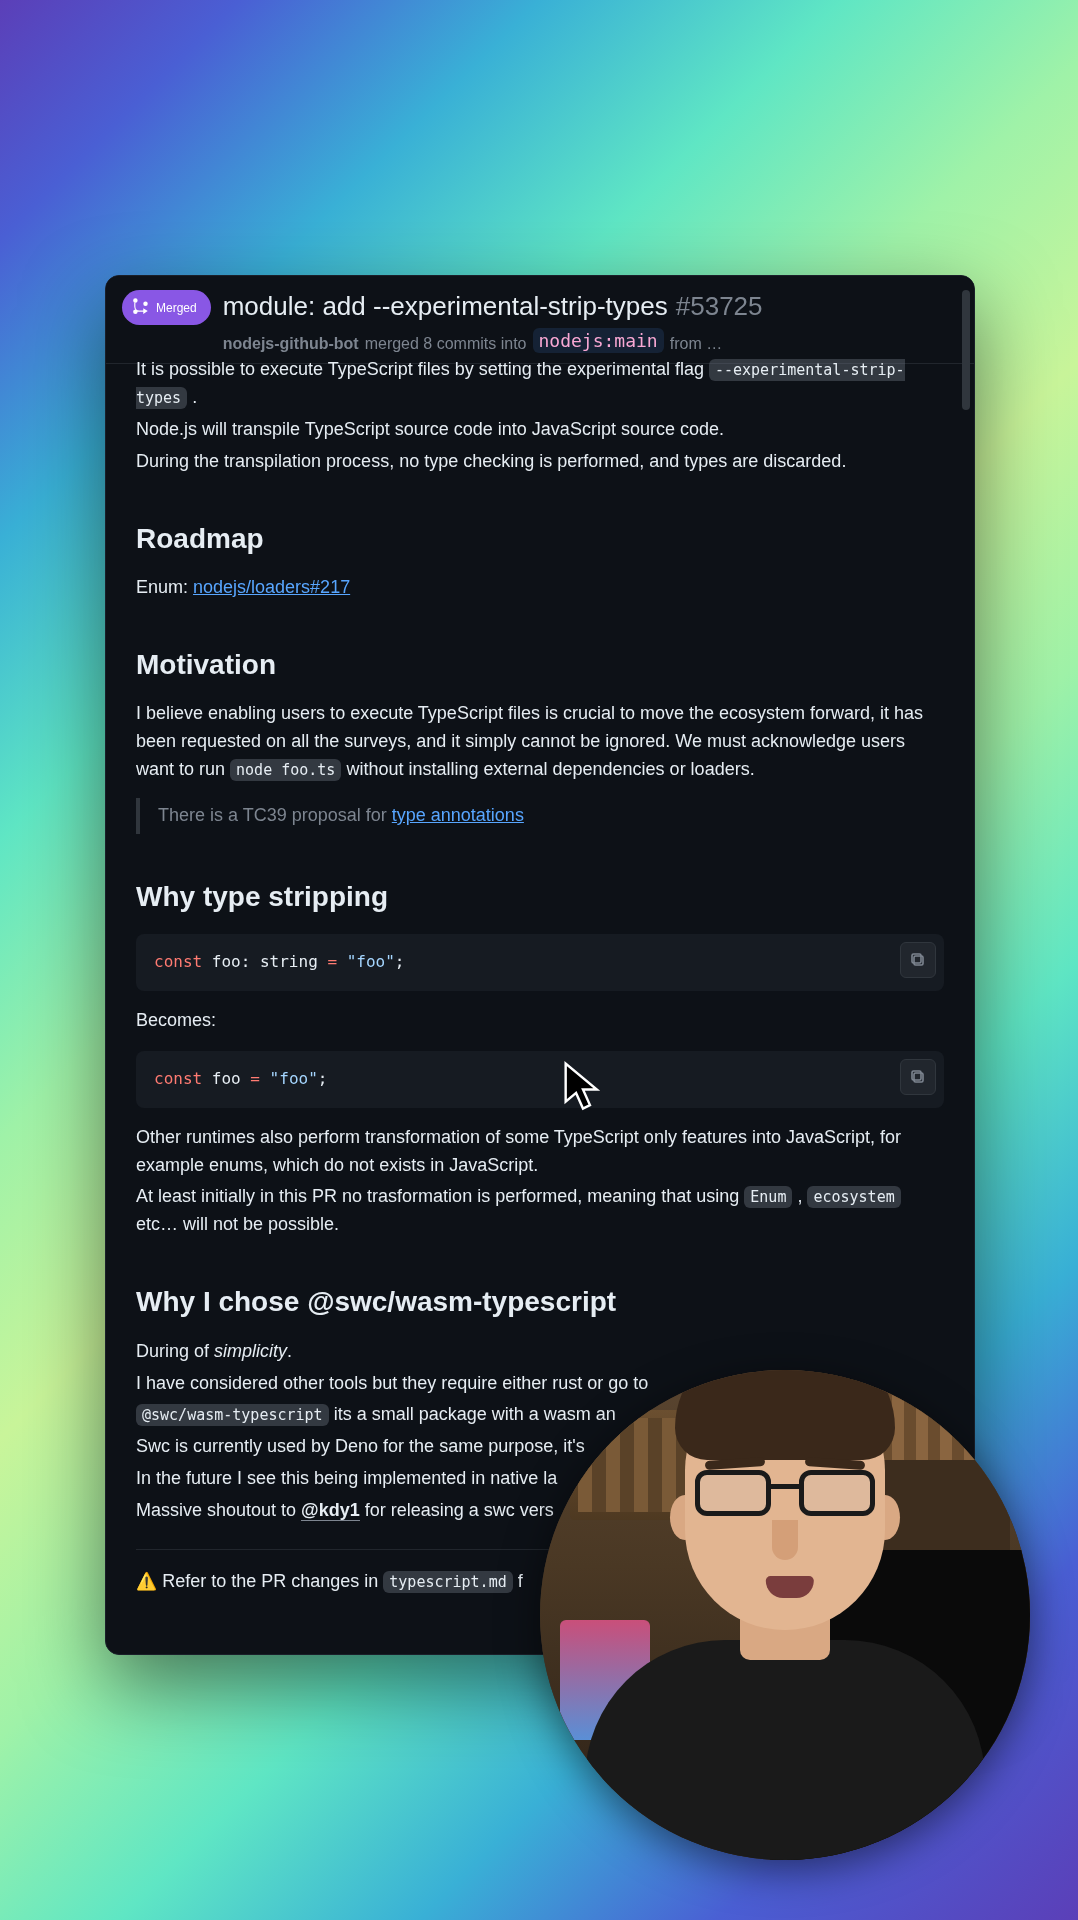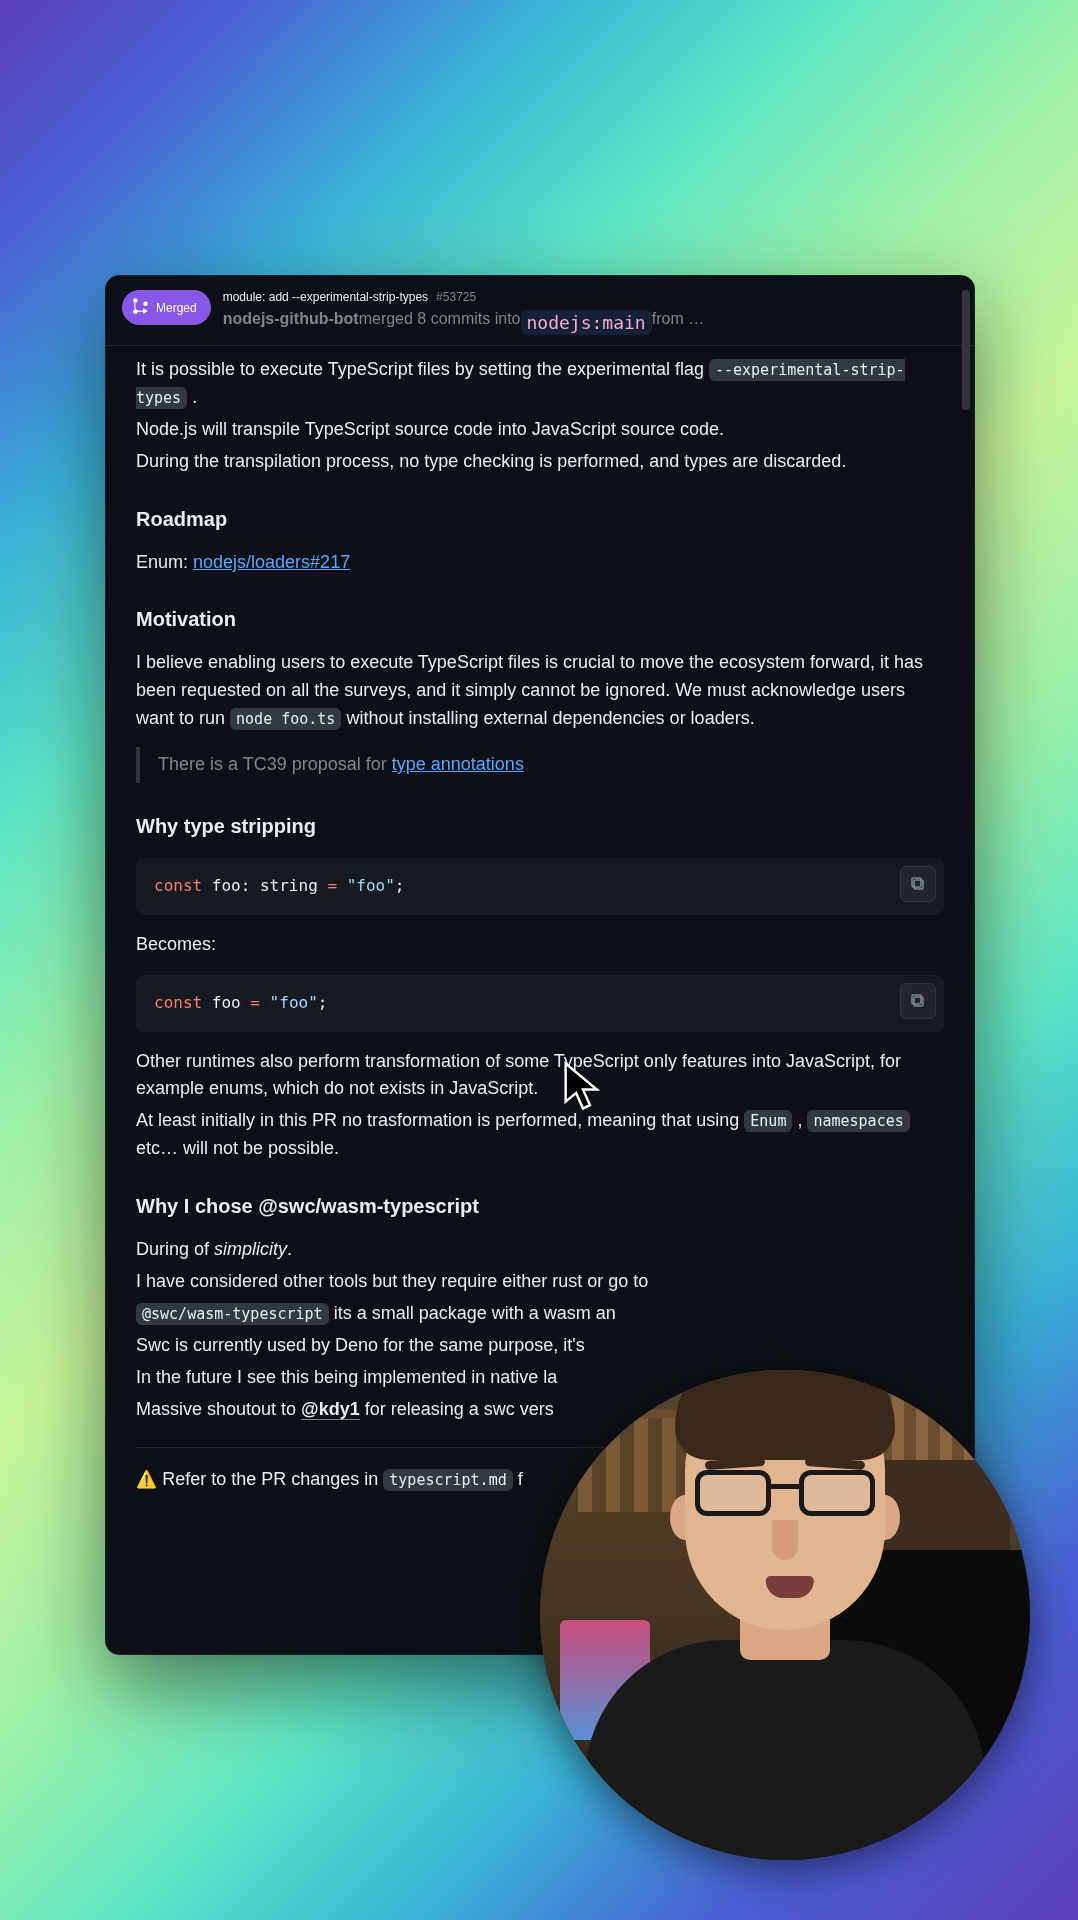--- a/index.html
+++ b/index.html
@@ -39,41 +39,41 @@
     padding: 7px 14px 7px 10px;
     font-size: 12px;
     font-weight: 500;
     display: inline-flex;
     align-items: center;
     gap: 6px;
     white-space: nowrap;
   }
   .merged-badge svg { width: 18px; height: 18px; fill: #fff; }
   .header-text { flex: 1; min-width: 0; }
-  .title-row { display: flex; align-items: flex-end; gap: 8px; font-size: 12px; line-height: 1.3; }
+  .title-row { display: flex; align-items: flex-end; gap: 8px; font-size: 26px; line-height: 1.3; }
   .title { color: #e6edf3; font-weight: 400; white-space: nowrap; overflow: hidden; text-overflow: ellipsis; }
   .pr-number { color: #7d8590; }
-  .subtitle-row { margin-top: 4px; font-size: 16px; color: #7d8590; display: flex; align-items: flex-start; white-space: nowrap; overflow: hidden; }
+  .subtitle-row { margin-top: 4px; font-size: 16px; color: #7d8590; display: flex; align-items: flex-end; gap: 6px; white-space: nowrap; overflow: hidden; }
   .branch-chip {
     background: rgba(65,132,228,0.15);
     color: #f9a8d4;
     font-family: ui-monospace, SFMono-Regular, Menlo, Consolas, monospace;
     font-size: 18px;
     padding: 2px 6px;
     border-radius: 6px;
   }
   .content {
     position: absolute;
     top: 80px; left: 0; right: 0; bottom: 0;
     overflow: hidden;
     padding: 0 30px 20px 30px;
   }
   .body { color: #e6edf3; font-size: 18px; line-height: 1.55; }
   .body p { margin: 0 0 4px 0; }
-  .body h2 { font-size: 20px; font-weight: 600; margin: 28px 0 14px 0; color: #e6edf3; }
+  .body h2 { font-size: 28px; font-weight: 600; margin: 41px 0 14px 0; color: #e6edf3; }
   .code-inline {
     background: rgba(110,118,129,0.4);
     font-family: ui-monospace, SFMono-Regular, Menlo, Consolas, monospace;
     font-size: 15px;
     padding: 2px 6px;
     border-radius: 6px;
   }
   .link { color: #58a6ff; text-decoration: underline; cursor: pointer; }
   .quote {
     border-left: 4px solid #30363d;
@@ -244,21 +244,21 @@
           <svg viewBox="0 0 16 16">
               <rect x="4" y="4" width="9" height="9" rx="1.5"></rect>
               <rect x="2" y="2" width="9" height="9" rx="1.5"></rect>
             </svg>
         </div>
         <span class="kw">const</span><span class="id"> foo </span><span class="op">= </span><span class="str">"foo"</span><span>;</span>
       </div>
 
       <p>Other runtimes also perform transformation of some TypeScript only features into JavaScript, for example enums, which do not exists in JavaScript.</p>
       <p>
-        <span>At least initially in this PR no trasformation is performed, meaning that using </span><span class="code-inline">Enum</span><span> , </span><span class="code-inline">namespaces</span><span> etc… will not be possible.</span>
+        <span>At least initially in this PR no trasformation is performed, meaning that using </span><span class="code-inline">Enum</span><span> , </span><span class="code-inline">ecosystem</span><span> etc… will not be possible.</span>
       </p>
 
       <h2>Why I chose @swc/wasm-typescript</h2>
       <p>
         <span>During of </span><span class="em">simplicity</span><span>.</span>
       </p>
       <p>I have considered other tools but they require either rust or go to</p>
       <p>
         <span class="code-inline">@swc/wasm-typescript</span><span> its a small package with a wasm an</span>
       </p>

